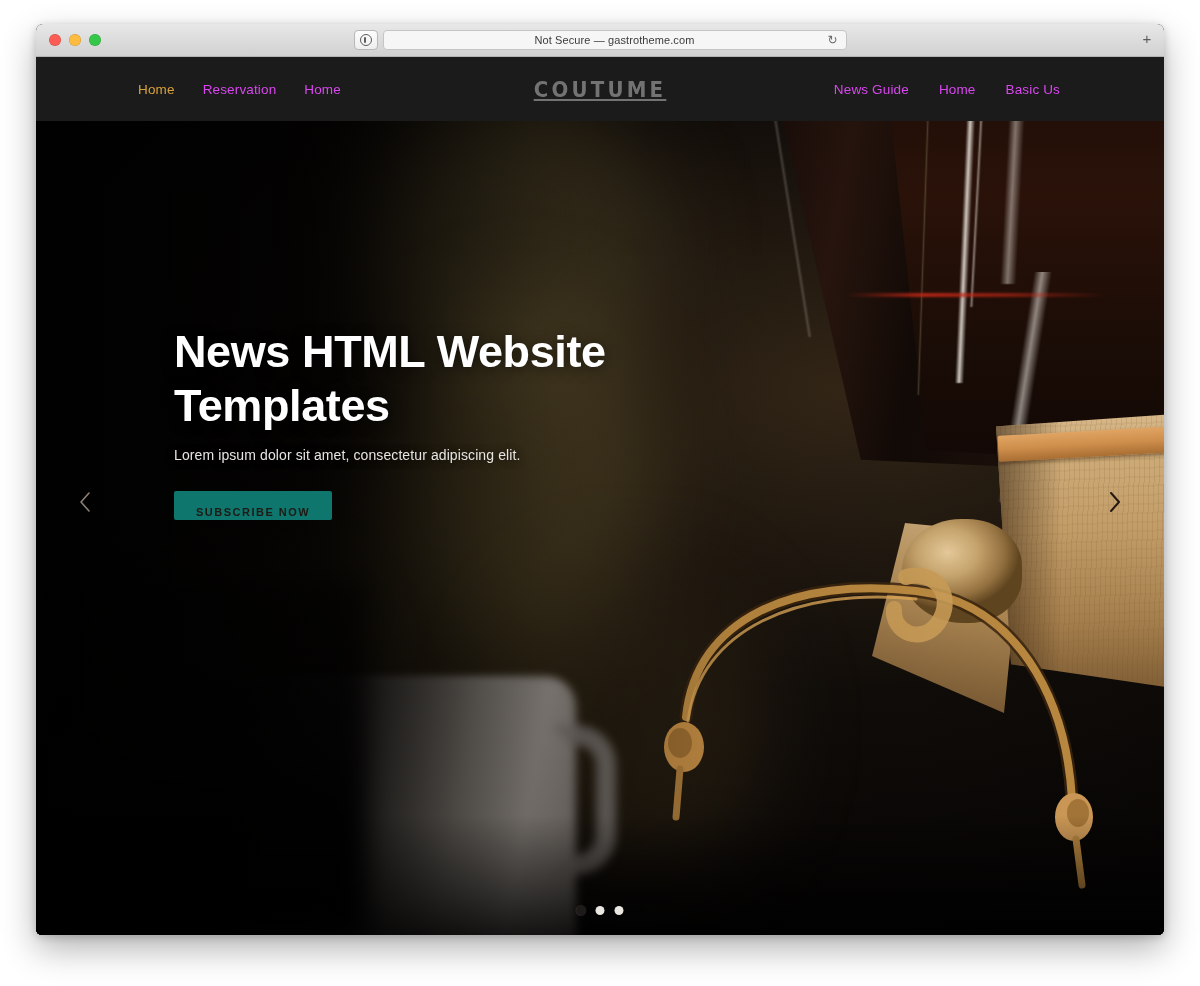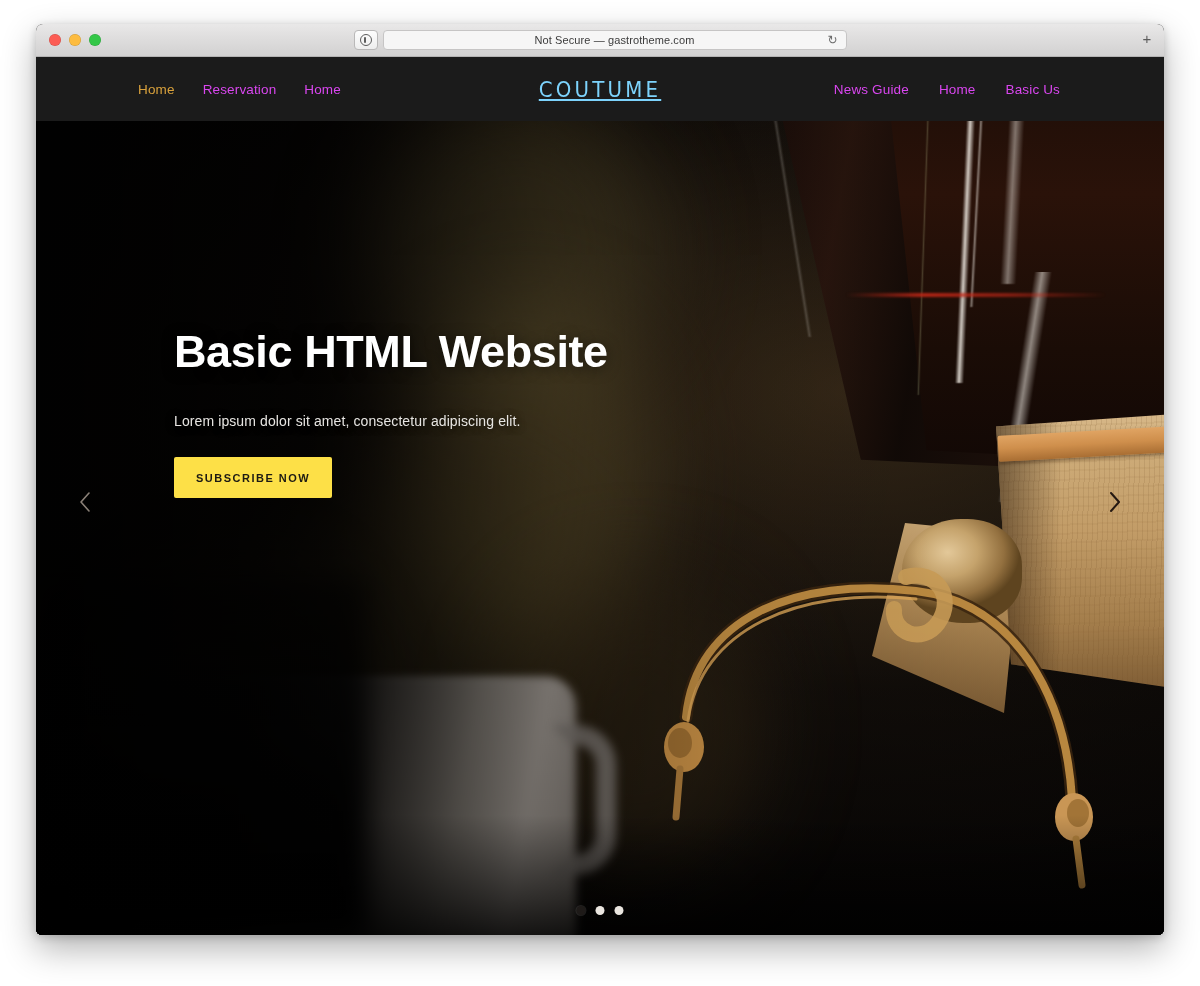--- a/index.html
+++ b/index.html
@@ -226,46 +226,46 @@
   }
   .nav-left  { display: flex; align-items: center; gap: 28px; margin-left: 102px; }
   .nav-right { display: flex; align-items: center; gap: 30px; position: absolute; right: 104px; }
   .nav-link {
     font-size: 13.5px; color: #d946ef; text-decoration: none;
     letter-spacing: 0.15px; white-space: nowrap;
   }
   .nav-link.active { color: #d8a13c; }
   .brand {
     position: absolute; left: 50%; transform: translateX(-50%);
-    color: #7dd3fc; font-size: 22px; font-weight: 400;
+    color: #737373; font-size: 22px; font-weight: 700;
     letter-spacing: 3.2px;
     font-family: "DejaVu Sans", sans-serif;
     font-stretch: condensed;
   }
 
   
   .hero-copy {
     position: absolute; left: 138px; top: 268px; z-index: 15; width: 520px;
   }
   .hero-title {
     color: #ffffff;
     font-size: 45px; font-weight: 700; line-height: 1.20;
     letter-spacing: -0.4px;
     text-shadow: 0 2px 14px rgba(0,0,0,0.55);
   }
   .hero-sub {
-    margin-top: 34px;
+    margin-top: 14px;
     color: #e7e5e2; font-size: 14px; letter-spacing: 0.1px;
     text-shadow: 0 1px 8px rgba(0,0,0,0.6);
   }
   .cta-btn {
     display: inline-block; margin-top: 28px;
-    background: #fde047; color: #1d1a13;
+    background: #0f766e; color: #1d1a13;
     border: none; border-radius: 2px;
-    padding: 15px 22px 14px;
+    padding: 15px 22px 2px;
     font-size: 11px; font-weight: 700; letter-spacing: 1.5px;
     font-family: "Liberation Sans", sans-serif;
     cursor: pointer;
   }
 
   
   .car-arrow {
     position: absolute; top: 430px; z-index: 18;
     width: 30px; height: 30px;
     display: flex; align-items: center; justify-content: center;
@@ -372,21 +372,22 @@
 
       <div class="nav-right">
         <a class="nav-link" href="#">News Guide</a>
         <a class="nav-link" href="#">Home</a>
         <a class="nav-link" href="#">Basic Us</a>
       </div>
     </div>
 
     <div class="hero-copy">
       <h1 class="hero-title">
-        <span>Basic HTML Website</span><br>
+        <span>News HTML Website</span><br>
+        <span>Templates</span>
       </h1>
       <p class="hero-sub">Lorem ipsum dolor sit amet, consectetur adipiscing elit.</p>
       <button class="cta-btn">SUBSCRIBE NOW</button>
     </div>
 
     <div class="car-arrow car-prev">
       <svg width="14" height="22" viewBox="0 0 14 22">
         <polyline points="11,2 3,11 11,20" fill="none" stroke="#8a8077" stroke-width="1.6" stroke-linecap="round" stroke-linejoin="round"></polyline>
       </svg>
     </div>

